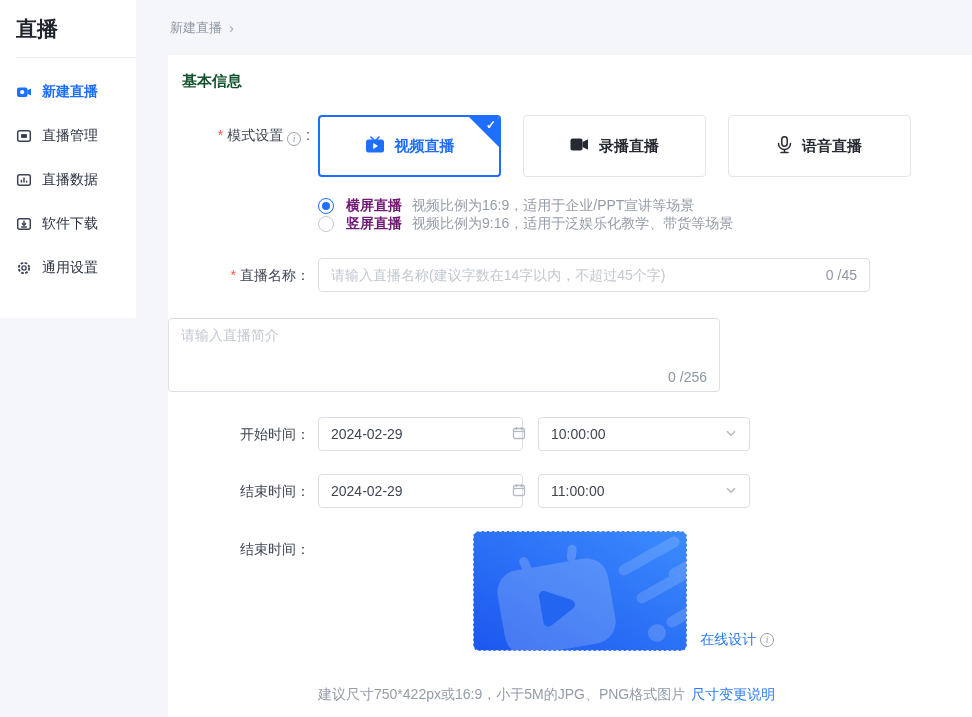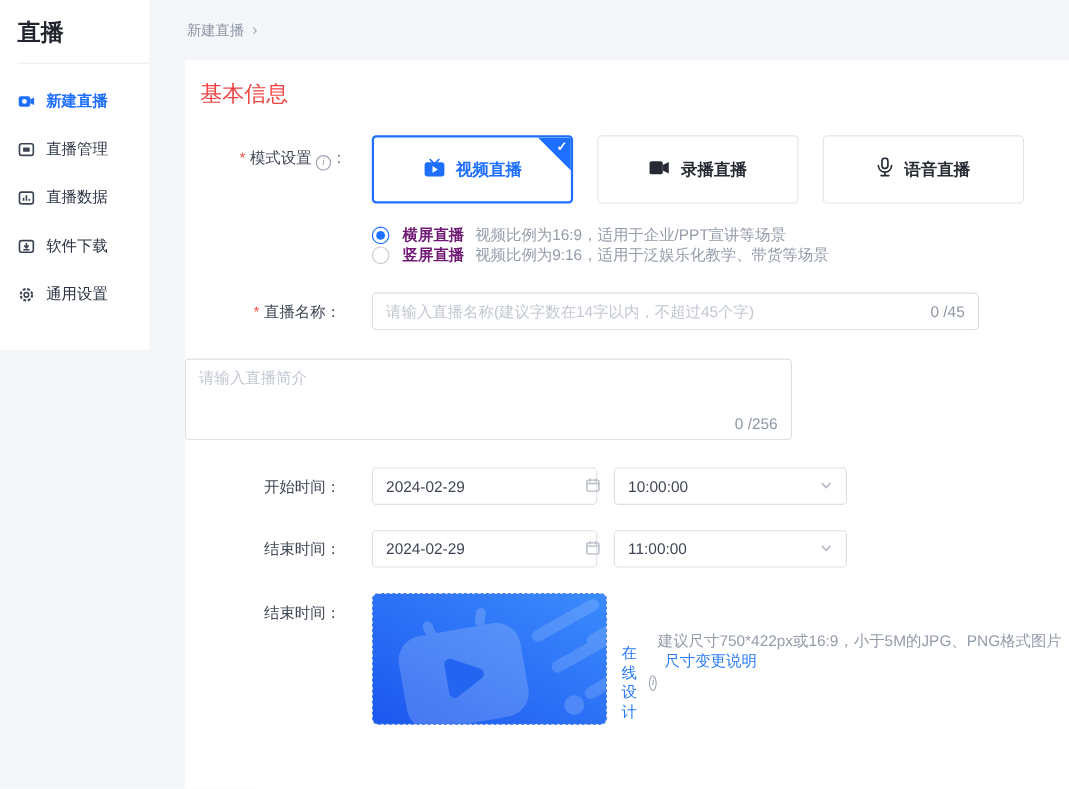--- a/index.html
+++ b/index.html
@@ -42,25 +42,25 @@
   .breadcrumb .sep { font-size: 15px; color: #a5acb8; }
 
   
   .card {
     position: absolute; left: 168px; top: 55px;
     width: 804px; height: 662px;
     background: #ffffff; overflow: hidden;
   }
   .section-title {
     margin: 17px 0 0 14px;
-    font-size: 20px; font-weight: normal; color: #ef4444;
+    font-size: 15px; font-weight: bold; color: #14532d;
   }
 
   .form { margin-top: 24px; }
-  .row { display: flex; align-items: center; gap: 20px; }
+  .row { display: flex; align-items: center; }
   .row.top { align-items: flex-start; }
   .row-label {
     flex: 0 0 150px; text-align: right; padding-right: 8px;
     color: #3f4653; font-size: 14px; line-height: 34px; white-space: nowrap;
   }
   .row.top .row-label { line-height: 20px; }
   .req { color: #f5594e; margin-right: 4px; }
   .field { display: flex; }
 
   
@@ -362,21 +362,21 @@
             <svg width="12" height="12" viewBox="0 0 12 12">
               <polyline points="2,4.2 6,8.2 10,4.2" fill="none" stroke="#b4bac4" stroke-width="1.5"></polyline>
             </svg>
           </span>
         </div>
       </div>
     </div>
 
     <div class="row top mt-cover">
       <div class="row-label" style="padding-top:8px;">结束时间：</div>
-      <div class="field" style="flex-direction:row;">
+      <div class="field" style="flex-direction:column;align-items:flex-end;">
         <div class="cover-line">
           <div class="cover">
             <svg width="212" height="118" viewBox="0 0 212 118">
               <defs>
                 <linearGradient id="cg" x1="1" y1="0" x2="0" y2="1">
                   <stop offset="0" stop-color="#3b8bfd"></stop>
                   <stop offset="1" stop-color="#1c57ef"></stop>
                 </linearGradient>
               </defs>
               <rect width="212" height="118" fill="url(#cg)"></rect>

